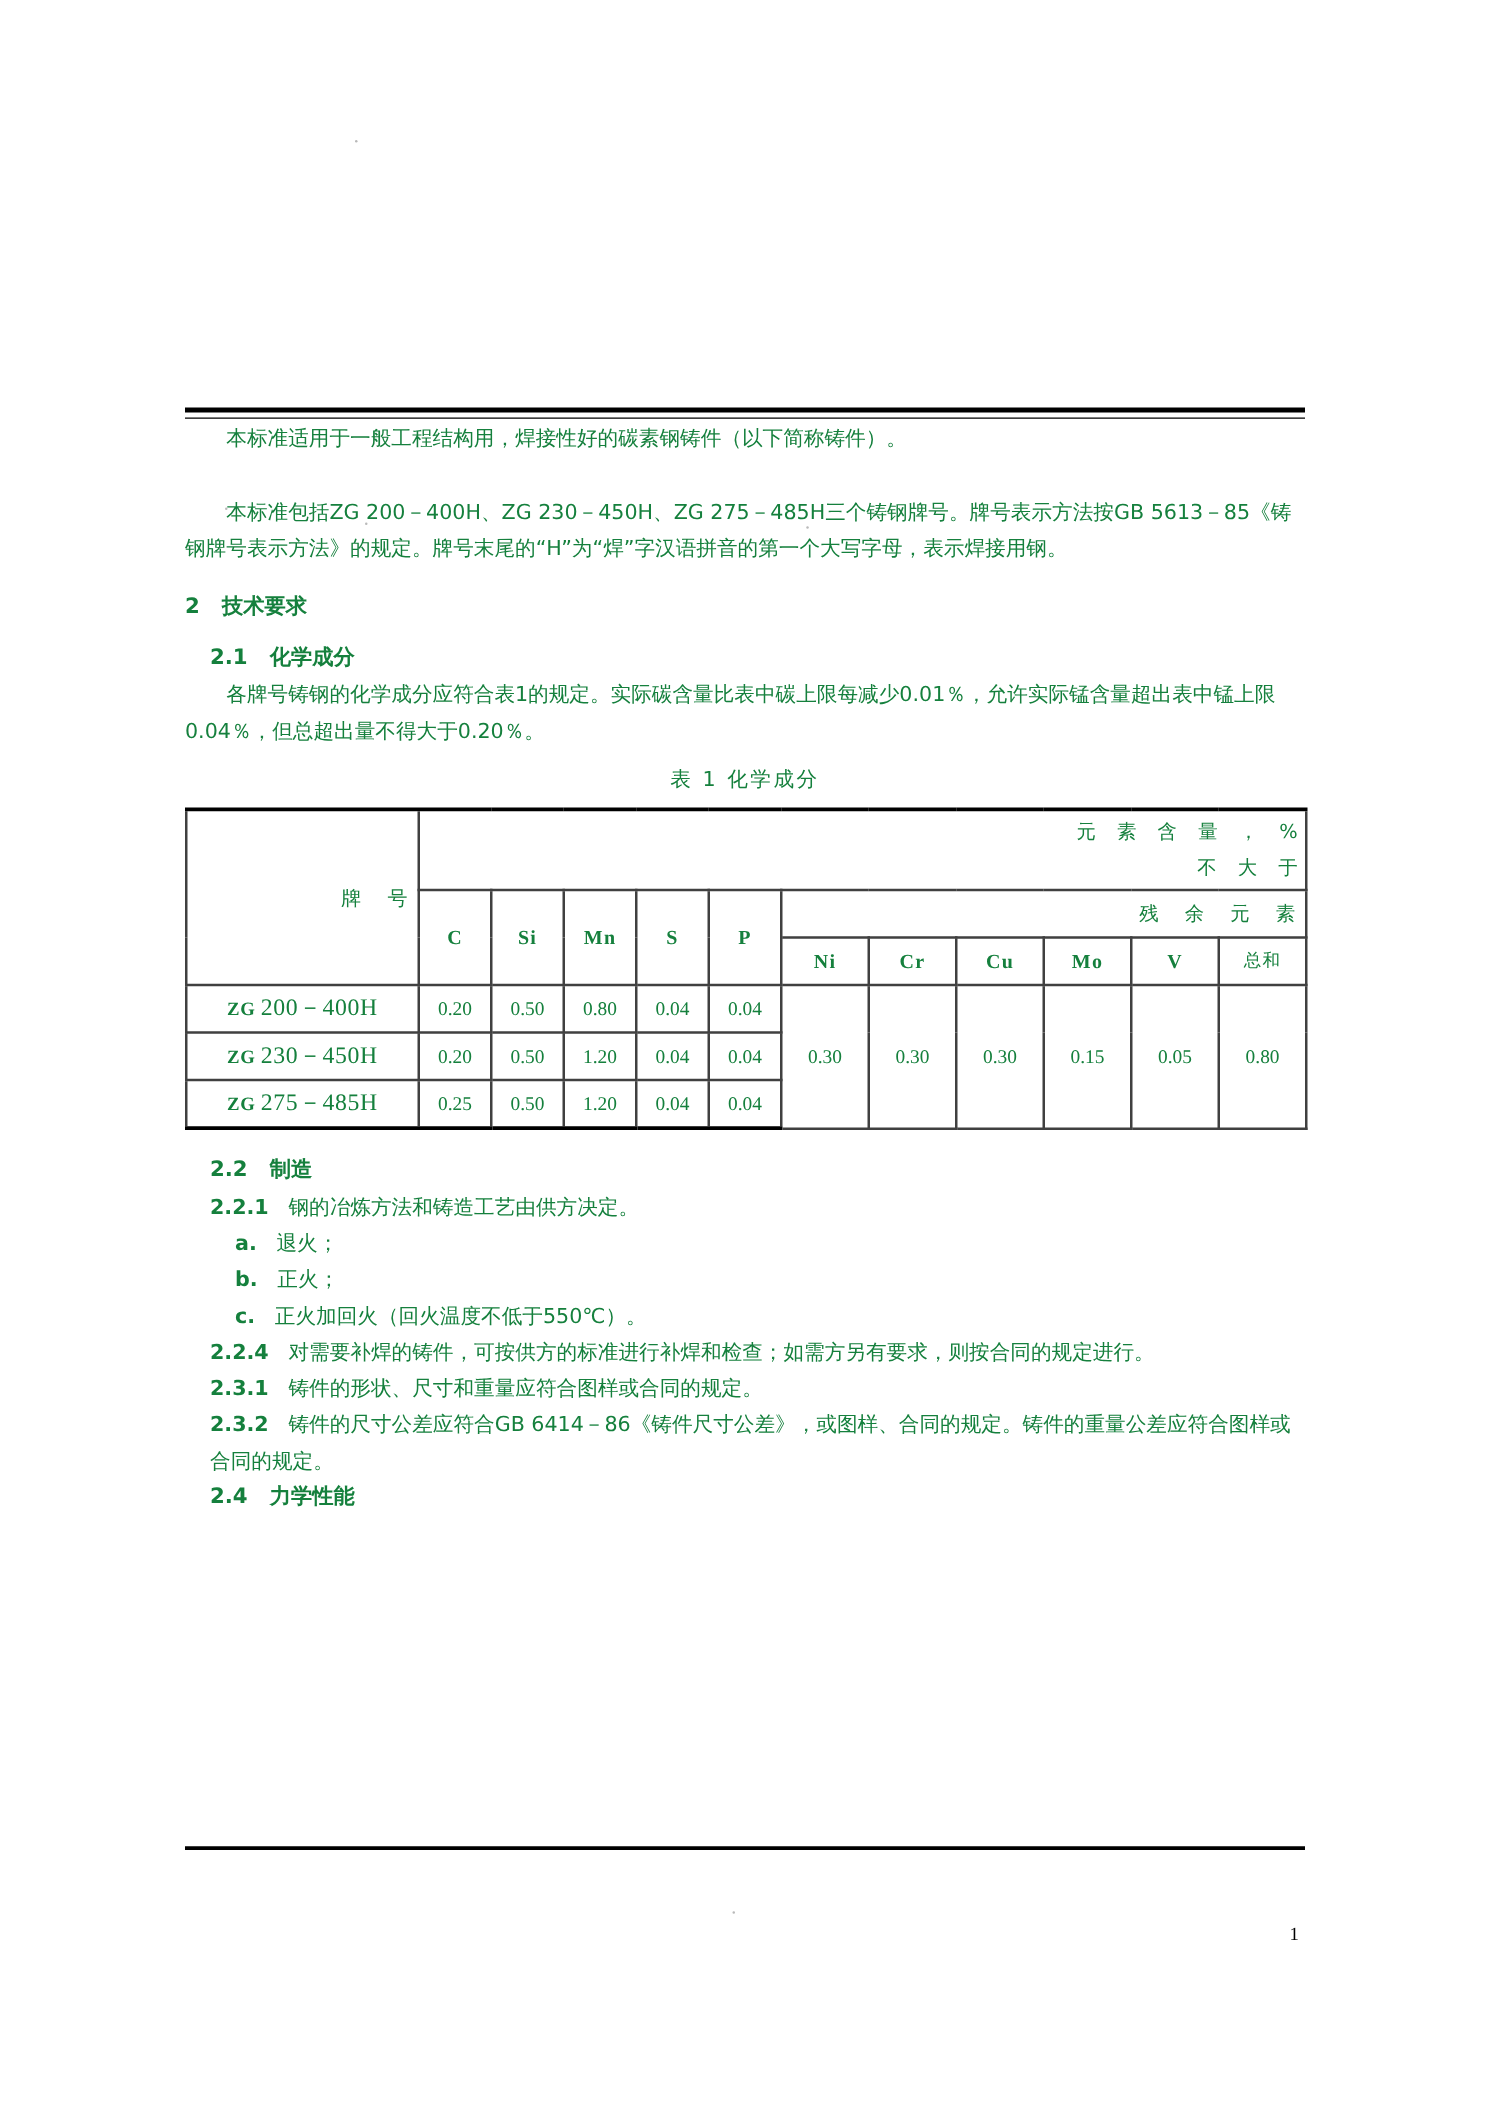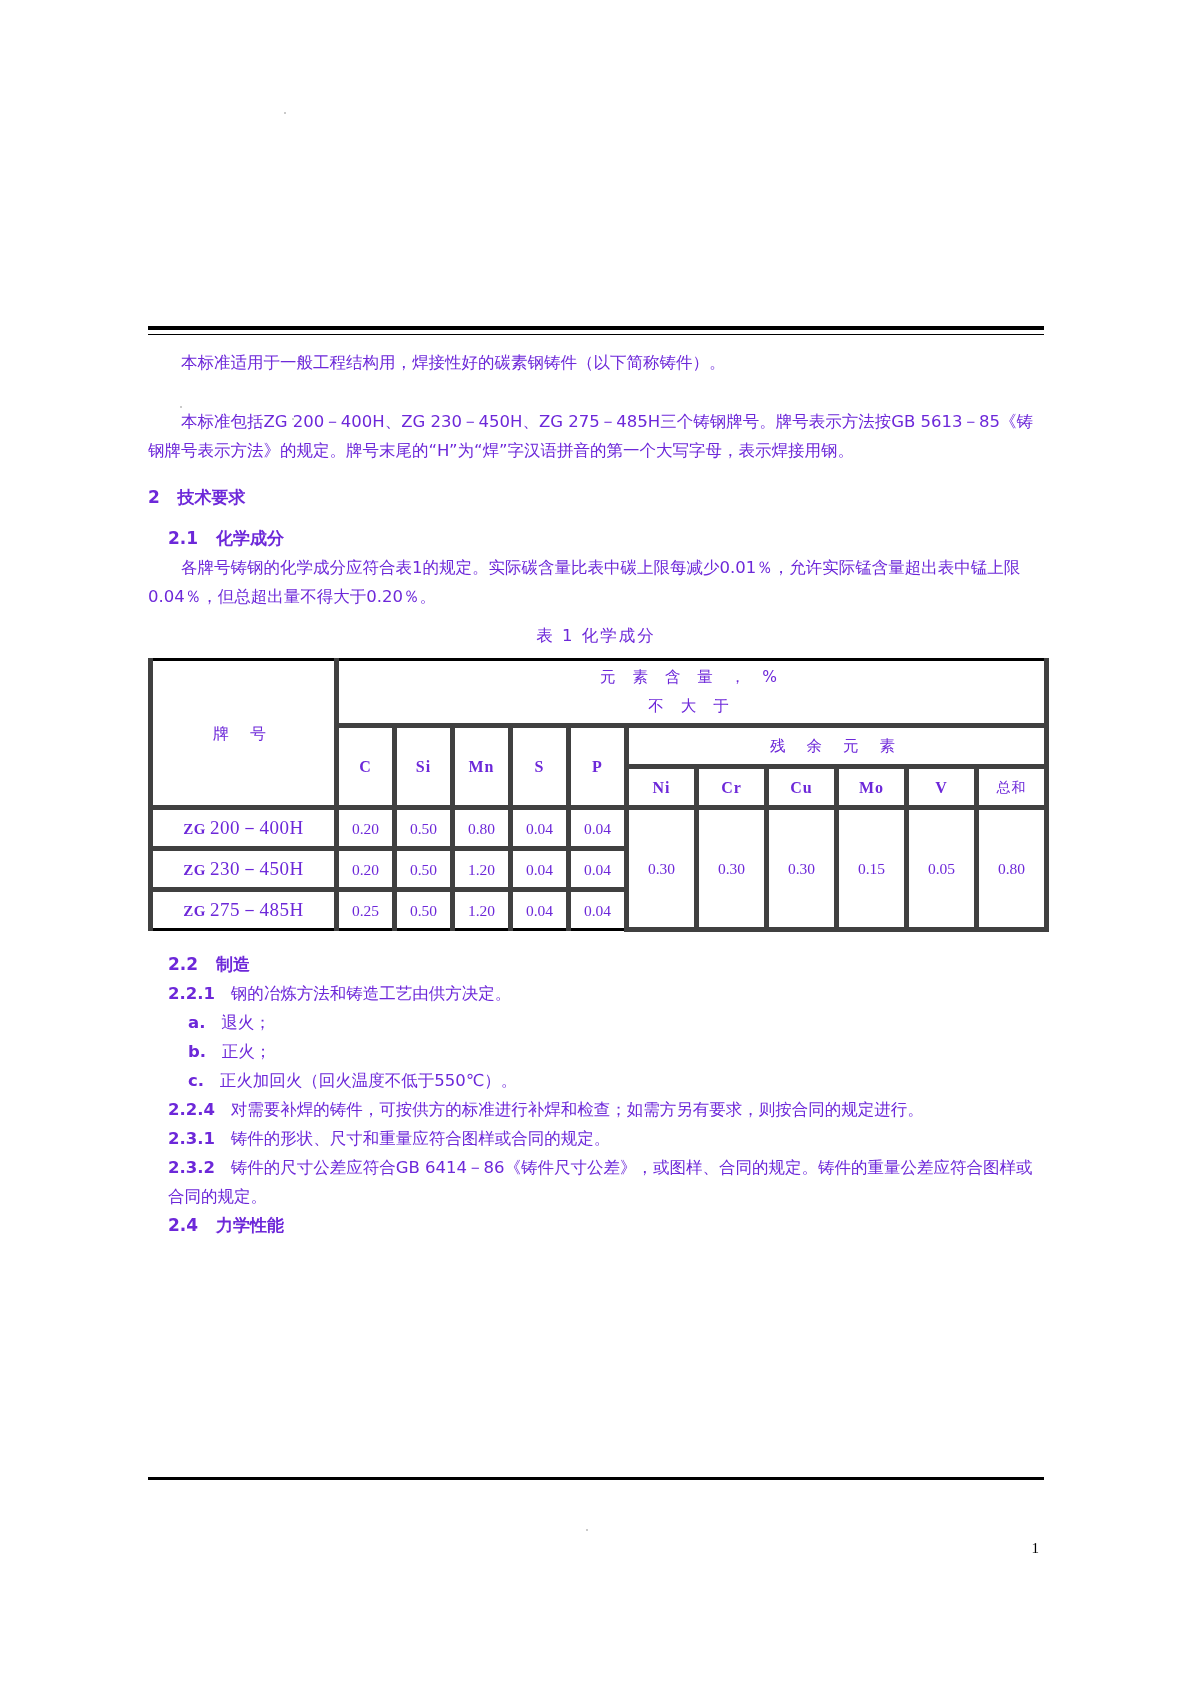--- a/index.html
+++ b/index.html
@@ -99,26 +99,26 @@
     left: 148px;
     width: 896px;
     height: 1px;
     background: #000;
   }
 
   
   .body {
     position: absolute;
     left: 148px;
-    top: 348px;
+    top: 336px;
     width: 896px;
     font-family: "DejaVu Sans", sans-serif;
     font-size: 16.5px;
     line-height: 29px;
-    color: #6d28d9;
+    color: #15803d;
   }
   .para {
     text-indent: 2em;
     margin: 0;
   }
   .sec-h {
     font-weight: 700;
     margin: 0;
     font-size: 17px;
   }
@@ -144,31 +144,32 @@
     letter-spacing: 2px;
   }
   table.chem {
     border-collapse: collapse;
     width: 896px;
     table-layout: fixed;
     font-family: "Liberation Serif", serif;
     font-size: 15.5px;
   }
   table.chem td, table.chem th {
-    border: 5px solid #404040;
+    border: 2px solid #404040;
     text-align: center;
     vertical-align: middle;
     font-weight: 400;
     padding: 0;
     height: 36px;
   }
   table.chem .cn {
     font-family: "DejaVu Sans", sans-serif;
     letter-spacing: 6px;
     font-size: 15.5px;
+    text-align: right;
   }
   table.chem .cn-tight {
     font-family: "DejaVu Sans", sans-serif;
     letter-spacing: 1px;
     font-size: 14px;
   }
   table.chem .sym {
     font-family: "Liberation Serif", serif;
     font-weight: 700;
     font-size: 16px;

